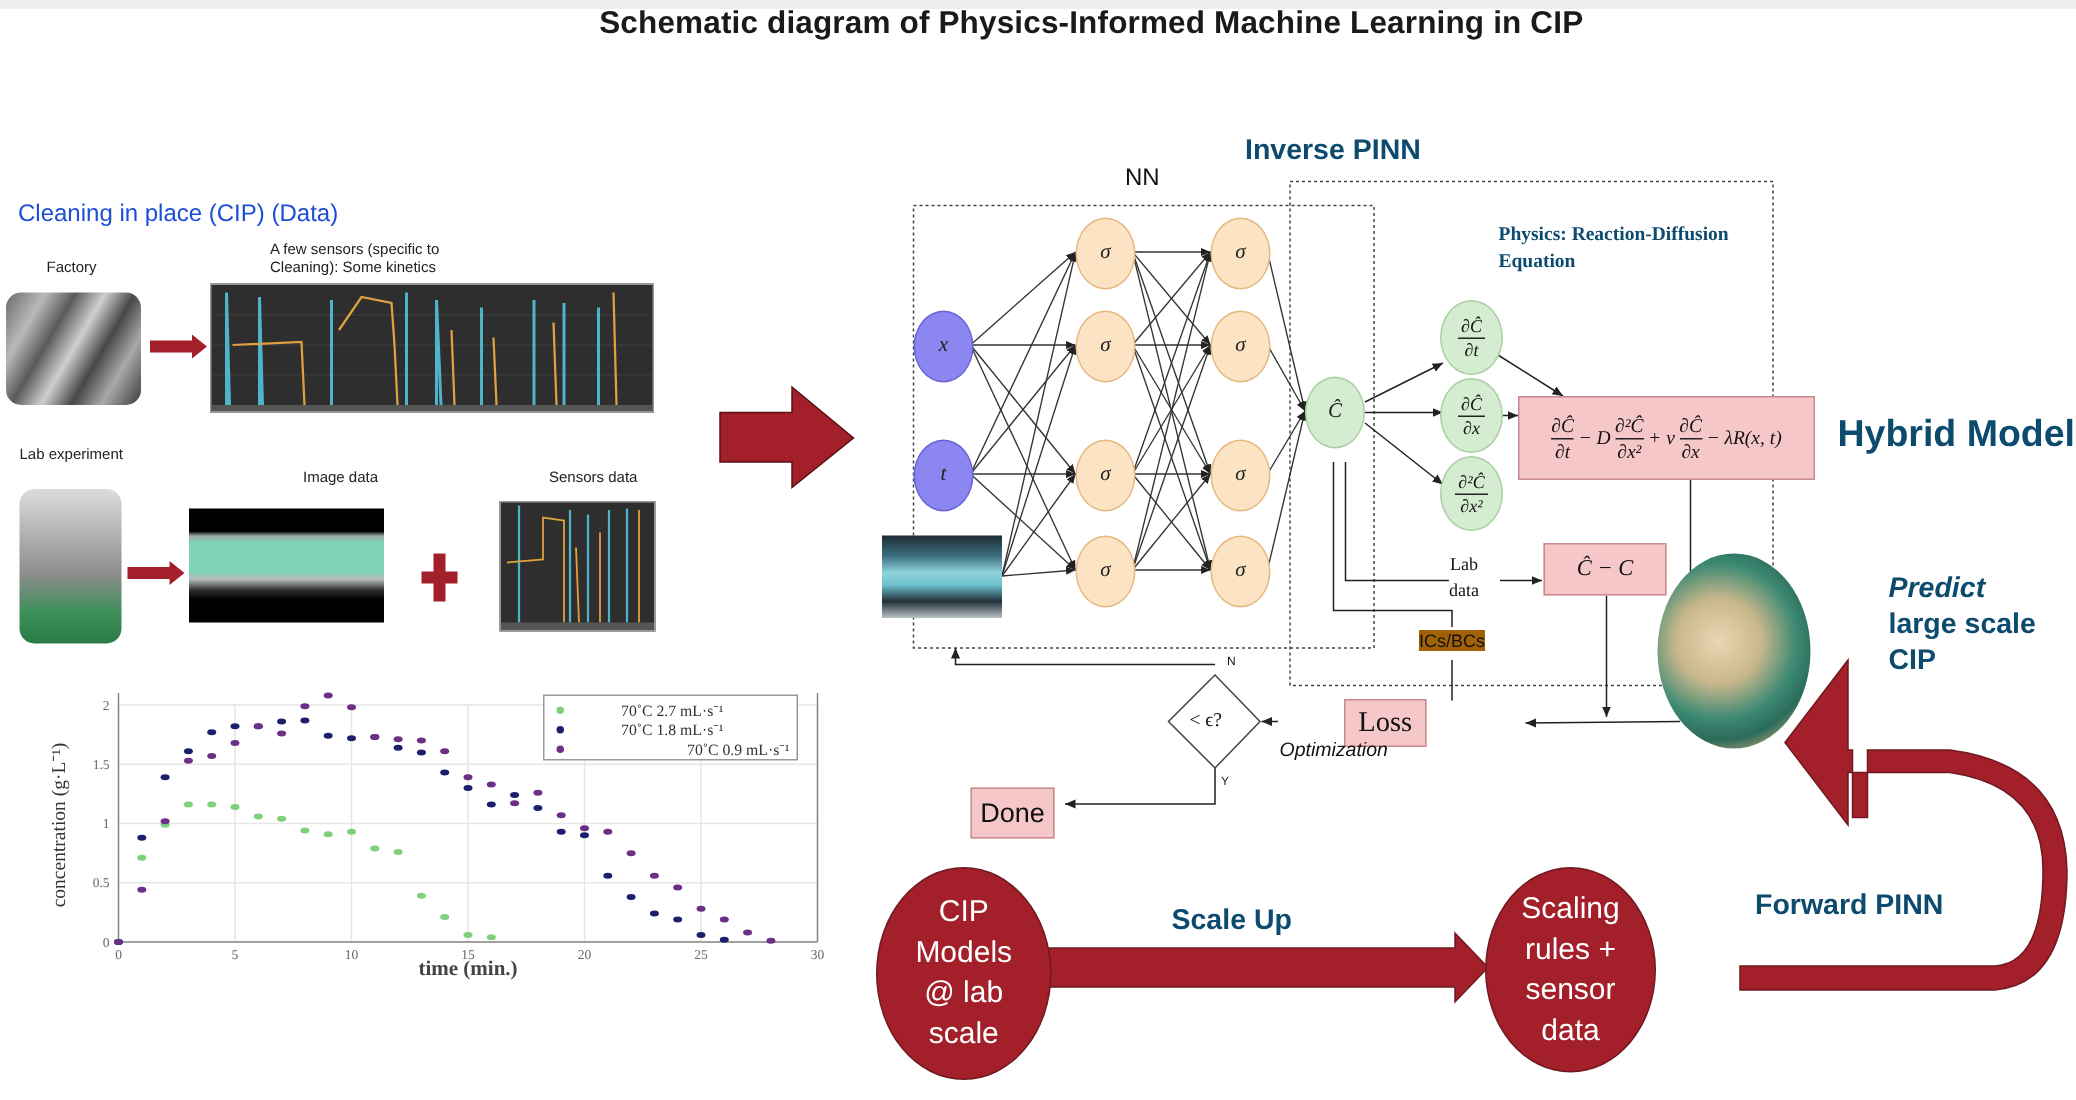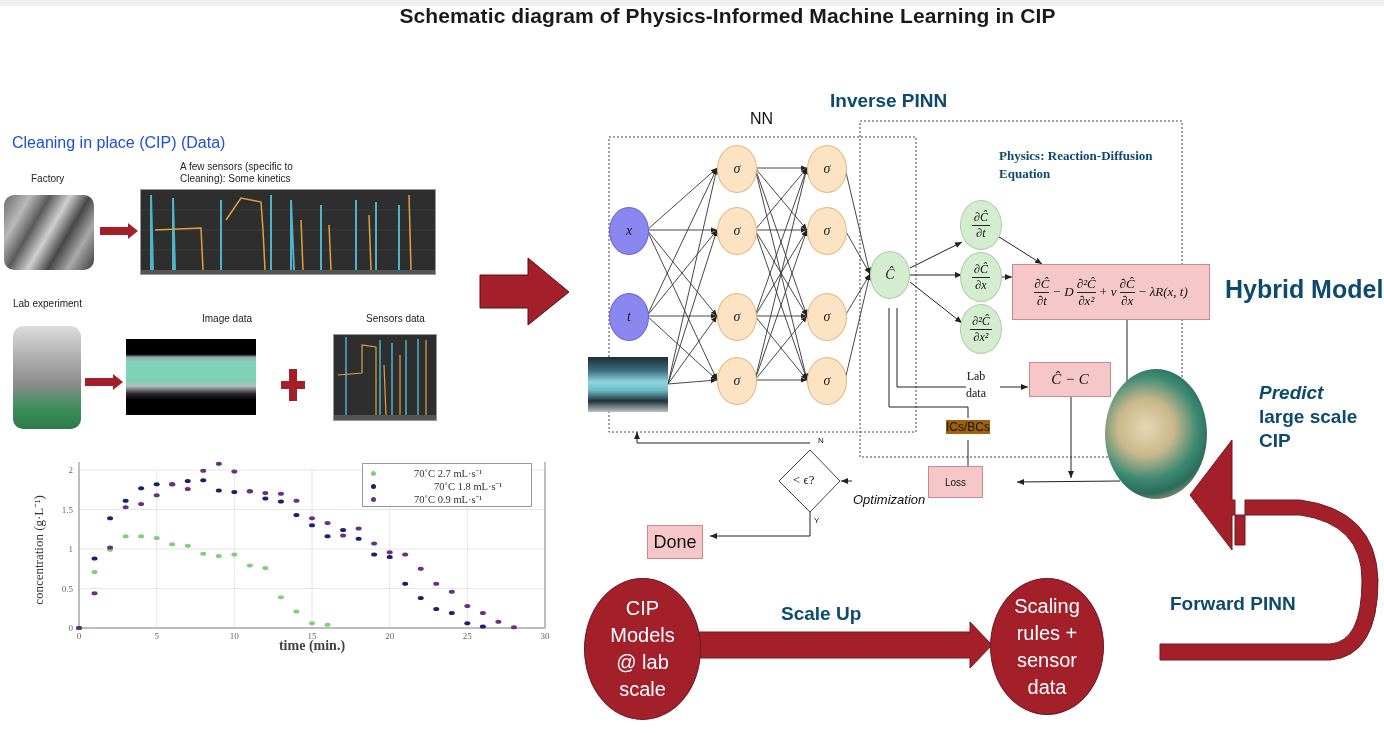--- a/index.html
+++ b/index.html
@@ -212,25 +212,25 @@
       <ellipse cx="513.9333333333334" cy="177.21" rx="3" ry="2" fill="#6b2f86"></ellipse>
     </g>
   <text id="chart-xlabel" x="312" y="200" text-anchor="middle" font-family="Liberation Serif, serif" font-size="14" font-weight="bold" fill="#444">time (min.)</text>
   <text id="chart-ylabel" transform="translate(43,100) rotate(-90)" text-anchor="middle" font-family="Liberation Serif, serif" font-size="13" fill="#333">concentration (g·L⁻¹)</text>
 </svg>
 <div class="abs legend-box">
   <div class="legend-row" style="top:2px;">
       <span class="legend-dot" style="background:#7ed07a;"></span>
       <span>70˚C 2.7 mL·s⁻¹</span>
     </div>
-  <div class="legend-row" style="top:15px;gap:20px;">
+  <div class="legend-row" style="top:15px;">
       <span class="legend-dot" style="background:#1c1f6b;"></span>
       <span>70˚C 1.8 mL·s⁻¹</span>
     </div>
-  <div class="legend-row" style="top:28px;">
+  <div class="legend-row" style="top:28px;gap:44px;">
       <span class="legend-dot" style="background:#6b2f86;"></span>
       <span>70˚C 0.9 mL·s⁻¹</span>
     </div>
 </div>
 
 <svg class="abs" style="left:478px;top:255px;" width="96" height="74">
   <polygon points="2,20 50,20 50,3 91,37 50,70 50,53 2,53" fill="#a3202a" stroke="#5a1015" stroke-width="1"></polygon>
 </svg>
 
 <div class="abs bold-label" style="left:830px;top:90px;font-size:19px;">Inverse PINN</div>
@@ -383,21 +383,21 @@
   <span>− λR(x, t)</span>
 </div>
 <div class="abs bold-label" style="left:1225px;top:275px;font-size:25px;">Hybrid Model</div>
 
 <div class="abs serif" style="left:966px;top:368px;font-size:12px;text-align:center;line-height:17px;background:#fff;">
   <div>Lab</div>
   <div>data</div>
 </div>
 <div class="abs pink-box serif" style="left:1029px;top:362px;width:80px;height:33px;font-size:15px;font-style:italic;">Ĉ − C</div>
 <div class="abs" style="left:946px;top:420px;font-size:12px;background:#a16207;">ICs/BCs</div>
-<div class="abs pink-box" style="left:928px;top:466px;width:53px;height:30px;font-size:10px;">Loss</div>
+<div class="abs pink-box" style="left:896px;top:466px;width:53px;height:30px;font-size:19px;font-family:Liberation Serif, serif;">Loss</div>
 <div class="abs" style="left:853px;top:492px;font-size:13px;font-style:italic;">Optimization</div>
 <div class="abs serif" style="left:793px;top:472px;font-size:13px;">&lt; ϵ?</div>
 <div class="abs" style="left:818px;top:436px;font-size:8px;">N</div>
 <div class="abs" style="left:814px;top:516px;font-size:8px;">Y</div>
 <div class="abs pink-box" style="left:647px;top:525px;width:54px;height:32px;font-size:18px;">Done</div>
 
 <svg class="abs" style="left:1150px;top:420px;" width="234" height="250">
   <path d="M10,240 L180,240 Q228,236 228,160 Q226,90 150,80 L95,80 L95,125 L85,125 L85,80 L82,80 L82,20 L40,75 L82,130 L82,95 L150,95 Q212,104 212,160 Q212,222 180,224 L10,224 Z" fill="#a3202a" stroke="#6e1a20" stroke-width="1"></path>
 </svg>
 <div class="abs factory-circle"></div>

